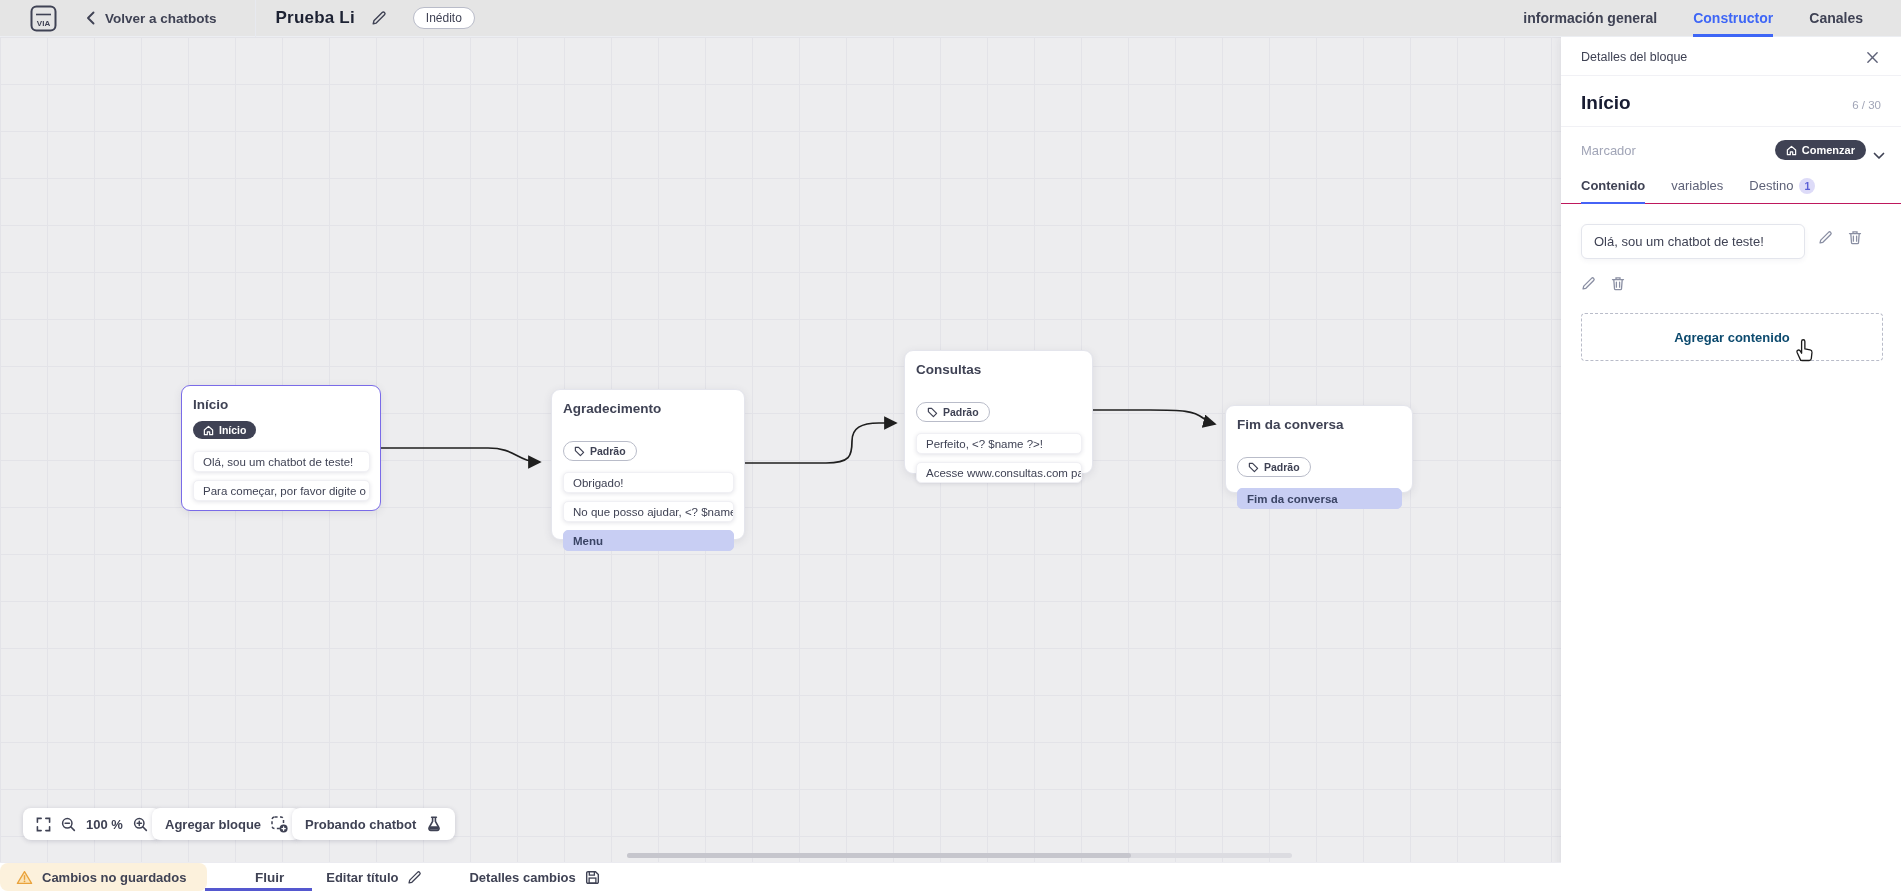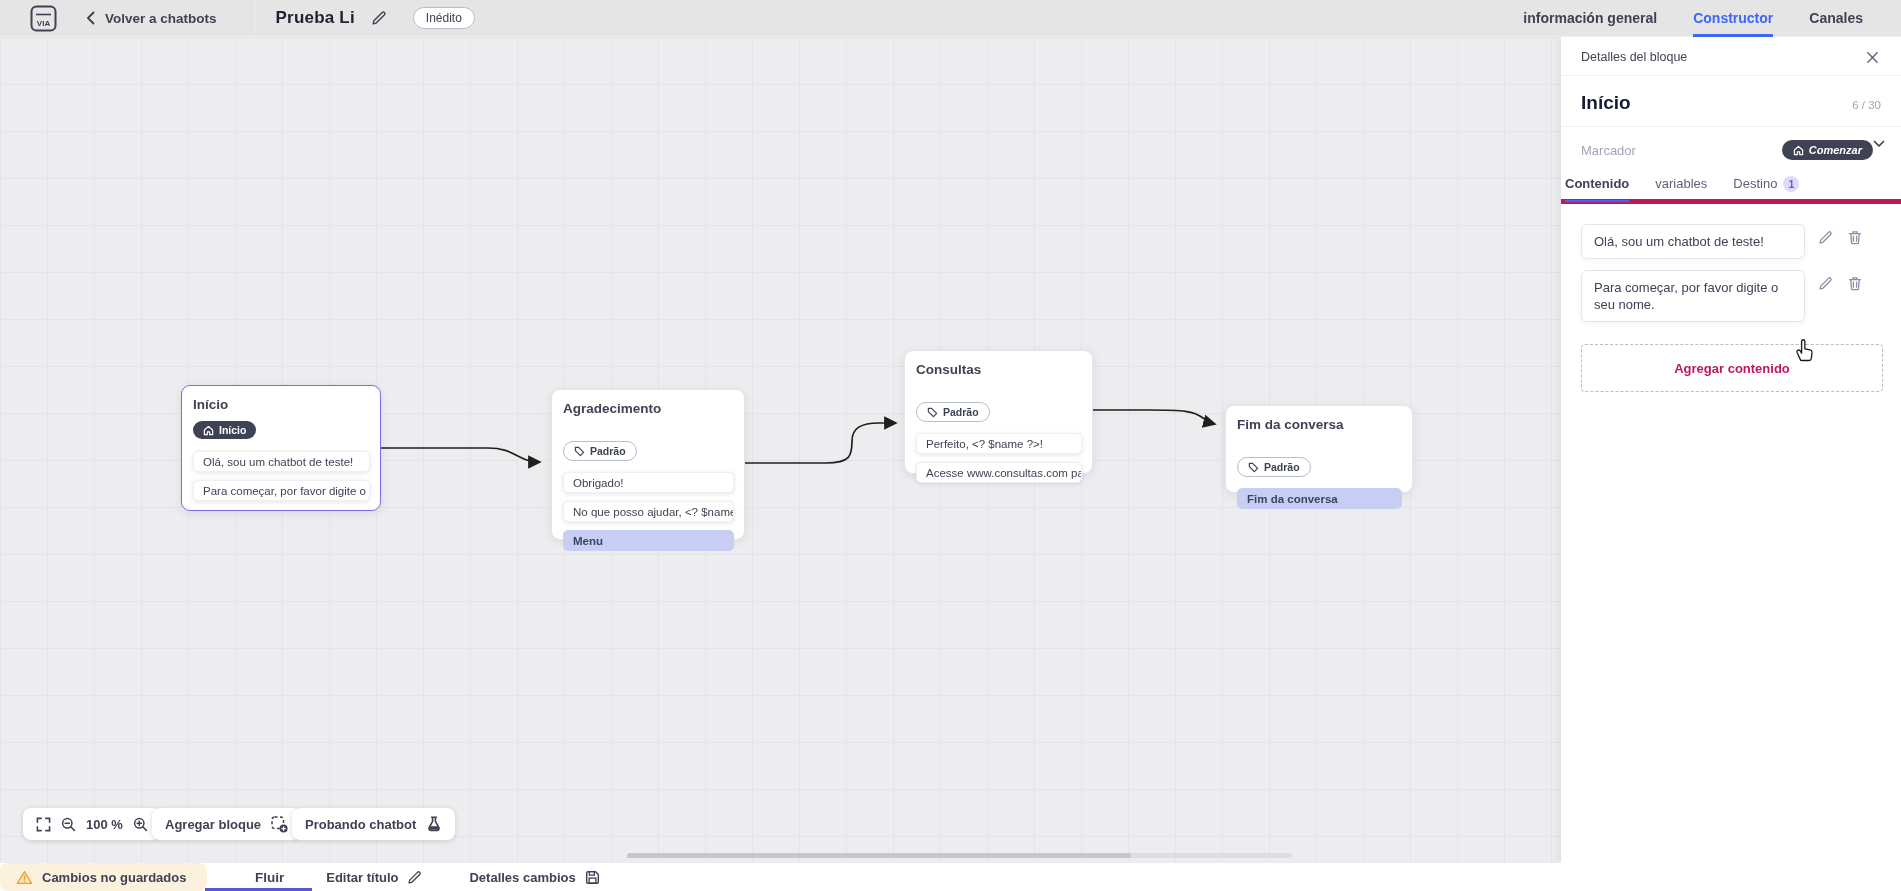--- a/index.html
+++ b/index.html
@@ -68,41 +68,41 @@
     box-shadow:-3px 0 8px rgba(60,60,90,.07); z-index:30; }
   .p-head { display:flex; align-items:center; justify-content:space-between;
     padding:13px 22px 11px 20px; border-bottom:1px solid #f1f1f5; }
   .p-head .t { font-size:12.5px; color:#3f4254; }
   .p-title-row { display:flex; align-items:baseline; justify-content:space-between;
     padding:16px 20px 12px 20px; border-bottom:1px solid #f1f1f5; }
   .p-title { font-size:19px; font-weight:bold; color:#181c32; }
   .p-counter { font-size:11.5px; color:#a1a5b7; }
   .p-marker { display:flex; align-items:center; justify-content:space-between; padding:13px 16px 10px 20px; }
   .p-marker .lab { font-size:13px; color:#a1a5b7; }
-  .marker-right { display:flex; align-items:flex-start; gap:0;font-style:italic; }
+  .marker-right { display:flex; align-items:flex-end; gap:7px; }
   .pill-dark { display:inline-flex; align-items:center; gap:5px; background:#3f4254; color:#fff;
     font-size:11px; font-weight:bold; border-radius:12px; padding:4px 11px; cursor:pointer; }
-  .p-tabs { display:flex; align-items:center; padding:0 18px 0 4px; border-bottom:5px solid #be185d;
+  .p-tabs { display:flex; align-items:center; padding:0 18px 0 20px; border-bottom:1px solid #be185d;
     height:34px; }
   .ptab { font-size:13px; color:#5e6278; margin-right:26px; height:34px; display:flex;
     align-items:center; gap:6px; border-bottom:2px solid transparent; cursor:pointer; }
   .ptab.active { color:#3f4254; font-weight:bold; border-bottom-color:#4663f6; }
   .num-badge { width:16px; height:16px; border-radius:50%; background:#dddbf8; color:#5a5fd6;
     font-size:10.5px; font-weight:bold; display:flex; align-items:center; justify-content:center; }
   .p-tabs .kebab-blue { margin-left:auto; color:#4663f6; height:16px; cursor:pointer; }
   .p-body { padding:20px 20px 0 20px; }
   .c-item { display:flex; align-items:flex-start; gap:13px; margin-bottom:11px; }
   .c-card { width:224px; min-height:33px; border:1px solid #e3e5ec; border-radius:6px;
     background:#fff; box-shadow:0 2px 5px rgba(60,60,90,.05); font-size:13px; color:#3f4254;
     padding:8px 12px; line-height:17px; }
   .c-icons { display:flex; gap:15px; padding-top:6px; }
   .c-icons .icbtn { color:#8a8fa3; }
   .add-content { margin-top:22px; width:302px; height:48px; border:1px dashed #b9bcc9;
     border-radius:4px; display:flex; align-items:center; justify-content:center;
-    font-size:13px; font-weight:bold; color:#be185d; cursor:pointer; background:#fff; }
+    font-size:13px; font-weight:bold; color:#0c4a6e; cursor:pointer; background:#fff; }
 
   
   .statusbar { position:absolute; left:0; right:340px; bottom:0; height:29px; background:#fff;
     border-top:1px solid #ebebf0; display:flex; align-items:center; z-index:35; }
   .warn-chip { height:100%; width:207px; background:#fcf1dc; display:flex; align-items:center;
     gap:9px; padding-left:16px; font-size:13px; font-weight:bold; color:#3f4254;border-radius:8px; }
   .sb-kebab { margin-left:17px; color:#4663f6; height:15px; cursor:pointer; }
   .sb-flow { margin-left:25px; font-size:13.5px; font-weight:bold; color:#3f4254; cursor:pointer; }
   .flow-underline { position:absolute; left:205px; bottom:0; width:107px; height:3px;
     background:#5558cf; }
@@ -323,21 +323,20 @@
         </span>
         <span class="icbtn">
           <svg width="14" height="15" viewBox="0 0 14 15">
             <path d="M1.5 3.6 H12.5 M5 3.6 V1.8 H9 V3.6 M2.8 3.6 l.7 9.1 a1.1 1.1 0 0 0 1.1 1 h4.8 a1.1 1.1 0 0 0 1.1 -1 l.7 -9.1 M5.4 6.2 v5 M8.6 6.2 v5" fill="none" stroke="#8a8fa3" stroke-width="1.3" stroke-linecap="round"></path>
           </svg>
         </span>
       </div>
     </div>
 
     <div class="c-item">
-      <div class="c-card">Para começar, por favor digite o seu nome.</div>
       <div class="c-icons">
         <span class="icbtn">
           <svg width="15" height="15" viewBox="0 0 16 16">
             <path d="M2.2 13.8 l.7 -3 L11.2 2.5 a1.6 1.6 0 0 1 2.3 2.3 L5.2 13.1 z" fill="none" stroke="#8a8fa3" stroke-width="1.4" stroke-linejoin="round"></path>
           </svg>
         </span>
         <span class="icbtn">
           <svg width="14" height="15" viewBox="0 0 14 15">
             <path d="M1.5 3.6 H12.5 M5 3.6 V1.8 H9 V3.6 M2.8 3.6 l.7 9.1 a1.1 1.1 0 0 0 1.1 1 h4.8 a1.1 1.1 0 0 0 1.1 -1 l.7 -9.1 M5.4 6.2 v5 M8.6 6.2 v5" fill="none" stroke="#8a8fa3" stroke-width="1.3" stroke-linecap="round"></path>
           </svg>

